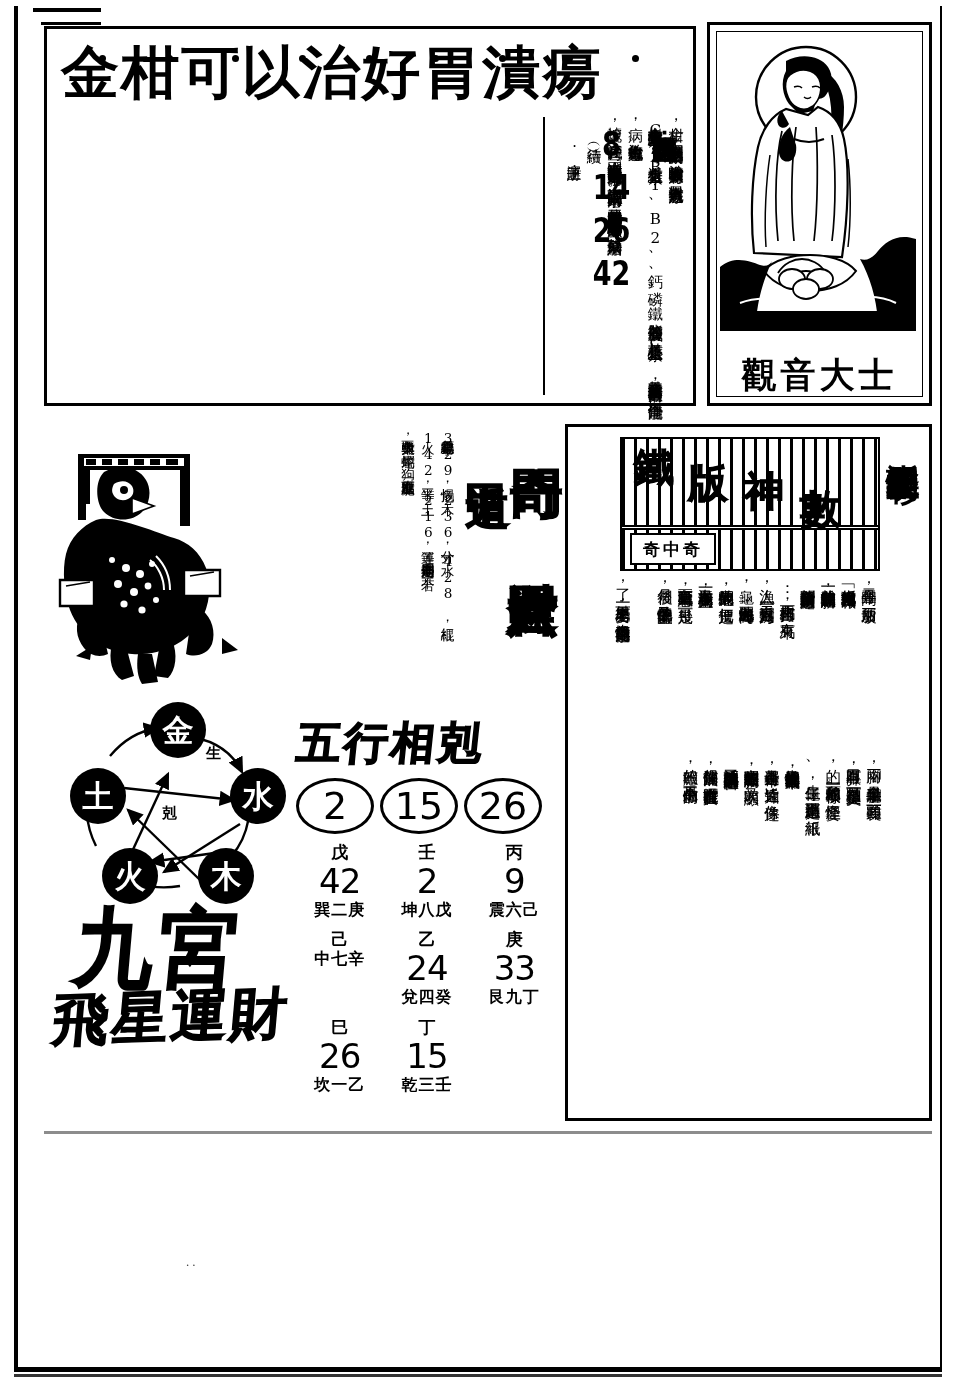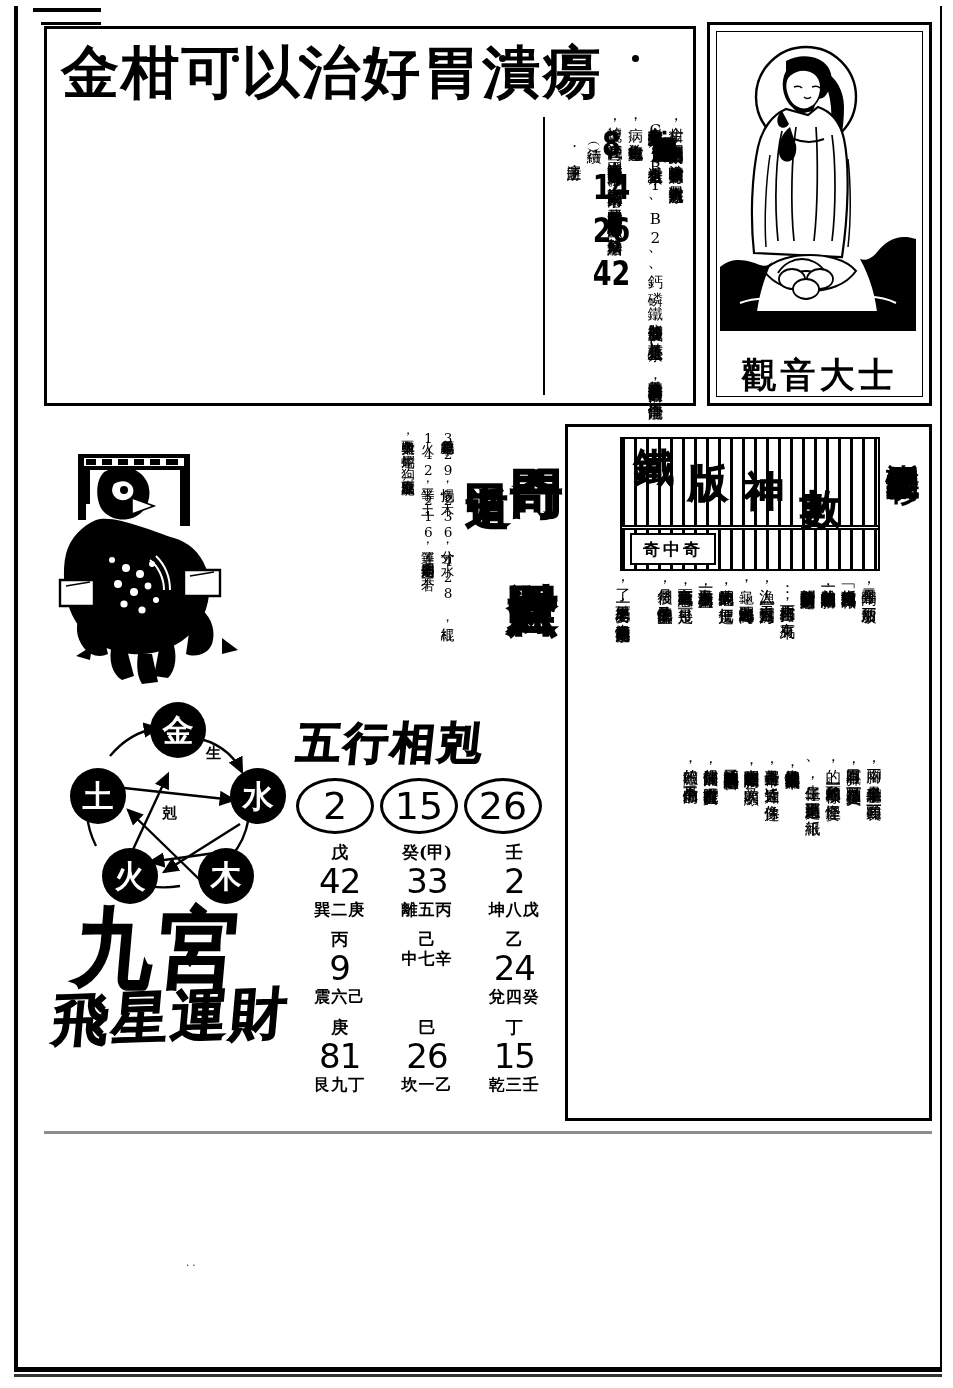--- a/index.html
+++ b/index.html
@@ -431,25 +431,20 @@
       </div>
     </div>
 
     <div id="luoshu">
       <div class="lcell">
         <div class="top">戊</div>
         <div class="num">42</div>
         <div class="bot">巽二庚</div>
       </div>
       <div class="lcell">
-        <div class="top">癸(甲)</div>
-        <div class="num">33</div>
-        <div class="bot">離五丙</div>
-      </div>
-      <div class="lcell">
         <div class="top">壬</div>
         <div class="num">2</div>
         <div class="bot">坤八戊</div>
       </div>
 
       <div class="lcell">
         <div class="top">丙</div>
         <div class="num">9</div>
         <div class="bot">震六己</div>
       </div>
@@ -459,21 +454,21 @@
         <div class="bot">中七辛</div>
       </div>
       <div class="lcell">
         <div class="top">乙</div>
         <div class="num">24</div>
         <div class="bot">兌四癸</div>
       </div>
 
       <div class="lcell">
         <div class="top">庚</div>
-        <div class="num">81</div>
+        <div class="num">33</div>
         <div class="bot">艮九丁</div>
       </div>
       <div class="lcell">
         <div class="top">巳</div>
         <div class="num">26</div>
         <div class="bot">坎一乙</div>
       </div>
       <div class="lcell">
         <div class="top">丁</div>
         <div class="num">15</div>

